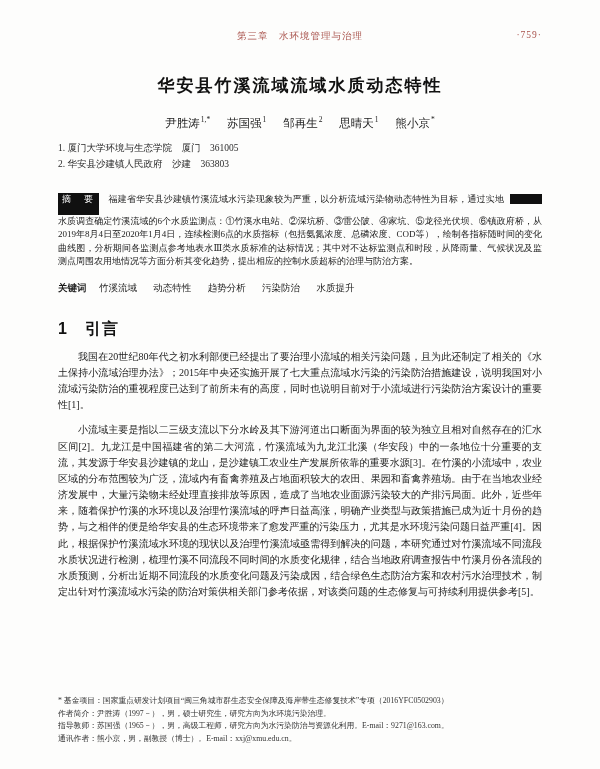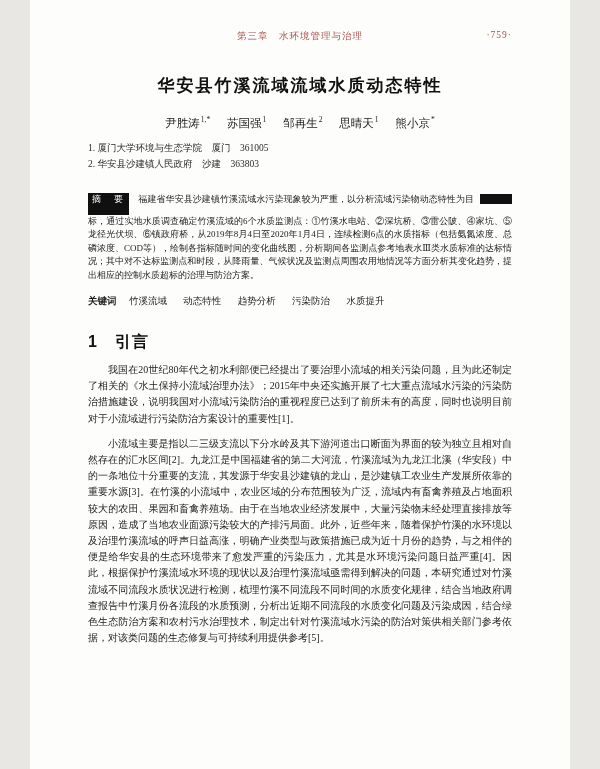--- a/index.html
+++ b/index.html
@@ -1,18 +1,18 @@
 <!DOCTYPE html>
 <html><head>
 <meta charset="utf-8">
 <style>
   html,body{margin:0;padding:0;background:#e9e7e3;}
   .page{
     position:relative;
-    width:540px;height:769px;
+    width:600px;height:769px;
     margin:0 auto;
     background:#fdfdfc;
     box-sizing:border-box;
     padding:30px 58px 24px 58px;
     display:flex;flex-direction:column;
     font-family:"Liberation Serif","DejaVu Serif",serif;
     color:#1c1c1c;
     overflow:hidden;
   }
   .running-head{
@@ -145,14 +145,20 @@
     <span class="keyword">趋势分析</span>
     <span class="keyword">污染防治</span>
     <span class="keyword">水质提升</span>
   </div>
 
   <div class="section-heading">1　引言</div>
 
   <div class="body-para">我国在20世纪80年代之初水利部便已经提出了要治理小流域的相关污染问题，且为此还制定了相关的《水土保持小流域治理办法》；2015年中央还实施开展了七大重点流域水污染的污染防治措施建设，说明我国对小流域污染防治的重视程度已达到了前所未有的高度，同时也说明目前对于小流域进行污染防治方案设计的重要性[1]。</div>
   <div class="body-para">小流域主要是指以二三级支流以下分水岭及其下游河道出口断面为界面的较为独立且相对自然存在的汇水区间[2]。九龙江是中国福建省的第二大河流，竹溪流域为九龙江北溪（华安段）中的一条地位十分重要的支流，其发源于华安县沙建镇的龙山，是沙建镇工农业生产发展所依靠的重要水源[3]。在竹溪的小流域中，农业区域的分布范围较为广泛，流域内有畜禽养殖及占地面积较大的农田、果园和畜禽养殖场。由于在当地农业经济发展中，大量污染物未经处理直接排放等原因，造成了当地农业面源污染较大的产排污局面。此外，近些年来，随着保护竹溪的水环境以及治理竹溪流域的呼声日益高涨，明确产业类型与政策措施已成为近十月份的趋势，与之相伴的便是给华安县的生态环境带来了愈发严重的污染压力，尤其是水环境污染问题日益严重[4]。因此，根据保护竹溪流域水环境的现状以及治理竹溪流域亟需得到解决的问题，本研究通过对竹溪流域不同流段水质状况进行检测，梳理竹溪不同流段不同时间的水质变化规律，结合当地政府调查报告中竹溪月份各流段的水质预测，分析出近期不同流段的水质变化问题及污染成因，结合绿色生态防治方案和农村污水治理技术，制定出针对竹溪流域水污染的防治对策供相关部门参考依据，对该类问题的生态修复与可持续利用提供参考[5]。</div>
 
+  <div class="footnotes">
+    <div class="footnote-line">* 基金项目：国家重点研发计划项目“闽三角城市群生态安全保障及海岸带生态修复技术”专项（2016YFC0502903）</div>
+    <div class="footnote-line">作者简介：尹胜涛（1997－），男，硕士研究生，研究方向为水环境污染治理。</div>
+    <div class="footnote-line">指导教师：苏国强（1965－），男，高级工程师，研究方向为水污染防治与资源化利用。E-mail：9271@163.com。</div>
+    <div class="footnote-line">通讯作者：熊小京，男，副教授（博士）。E-mail：xxj@xmu.edu.cn。</div>
+  </div>
 
 </div>
 
 </body></html>

